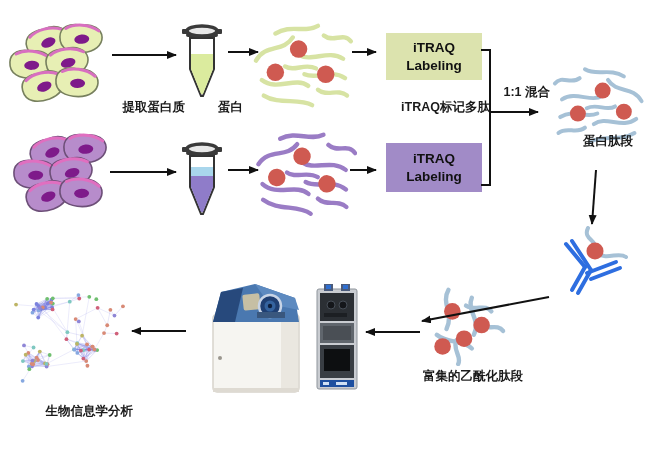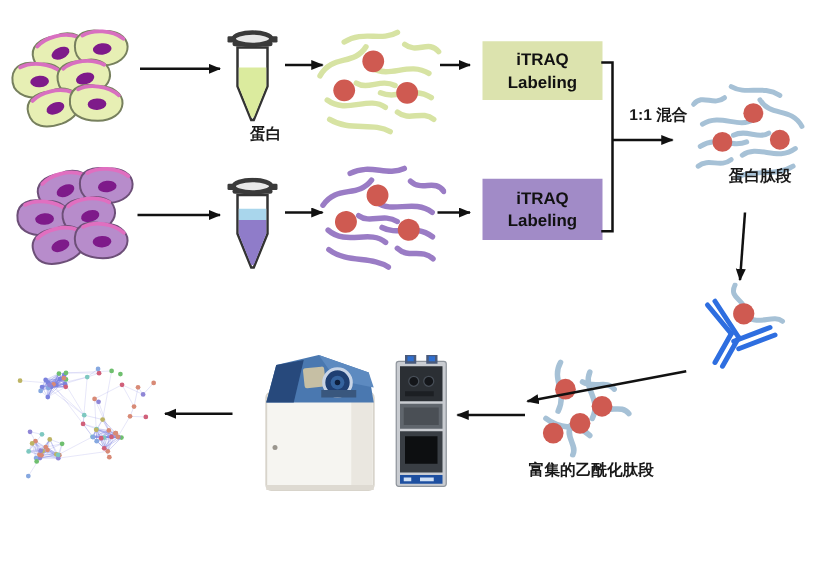--- a/index.html
+++ b/index.html
@@ -614,18 +614,21 @@
         <circle cx="14.648393630981445" cy="92.81815218925476" r="1.9" fill="#86a8e0"></circle>
         <circle cx="24.49875259399414" cy="24.70525622367859" r="1.9" fill="#86a8e0"></circle>
         <circle cx="58.454405069351196" cy="51.169214725494385" r="1.9" fill="#d0607a"></circle>
         <circle cx="84.67910289764404" cy="58.534772872924805" r="1.9" fill="#d88a76"></circle>
         <circle cx="38.555376410484314" cy="75.81613063812256" r="1.9" fill="#7ec8c0"></circle>
         <circle cx="61.77058744430542" cy="13.657008171081543" r="1.9" fill="#7ec8c0"></circle>
         <circle cx="88.3188304901123" cy="11.223262786865234" r="1.9" fill="#6fbf6f"></circle>
       </g>
   </svg>
 
-  <div class="lbl" style="left:175px;top:100px;width:50px">蛋白</div>
+  <div class="lbl" style="left:103px;top:100px;width:82px">提取蛋白质</div>
+  <div class="lbl" style="left:193px;top:100px;width:50px">蛋白</div>
+  <div class="lbl" style="left:376px;top:100px;width:114px">iTRAQ标记多肽</div>
   <div class="lbl" style="left:492px;top:85px;width:58px">1:1 混合</div>
   <div class="lbl" style="left:563px;top:134px;width:70px">蛋白肽段</div>
   <div class="lbl" style="left:411px;top:369px;width:112px">富集的乙酰化肽段</div>
+  <div class="lbl" style="left:28px;top:404px;width:105px">生物信息学分析</div>
 
 </div>
 
 </body></html>

